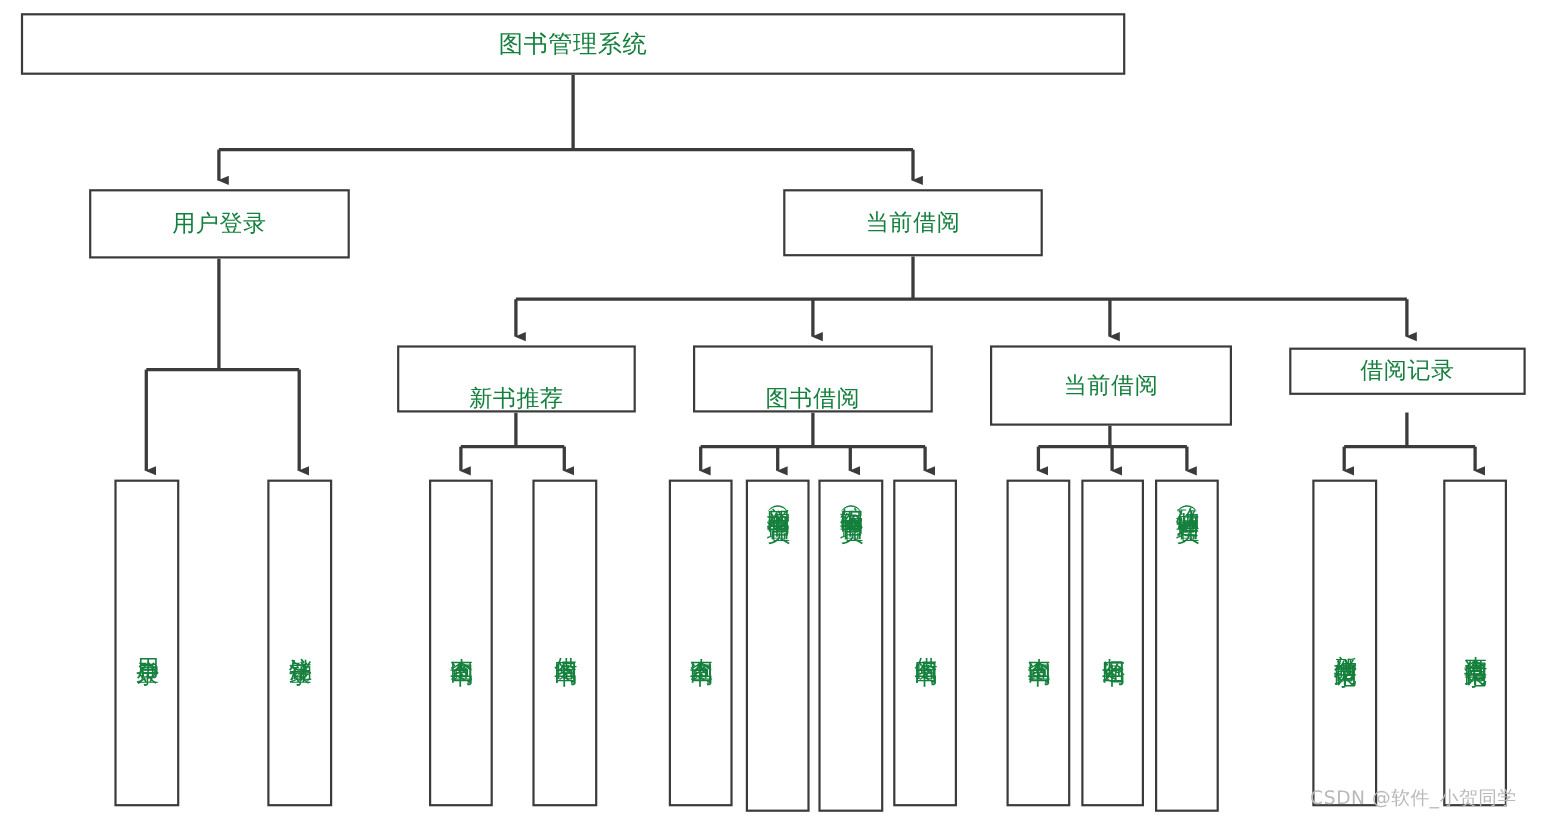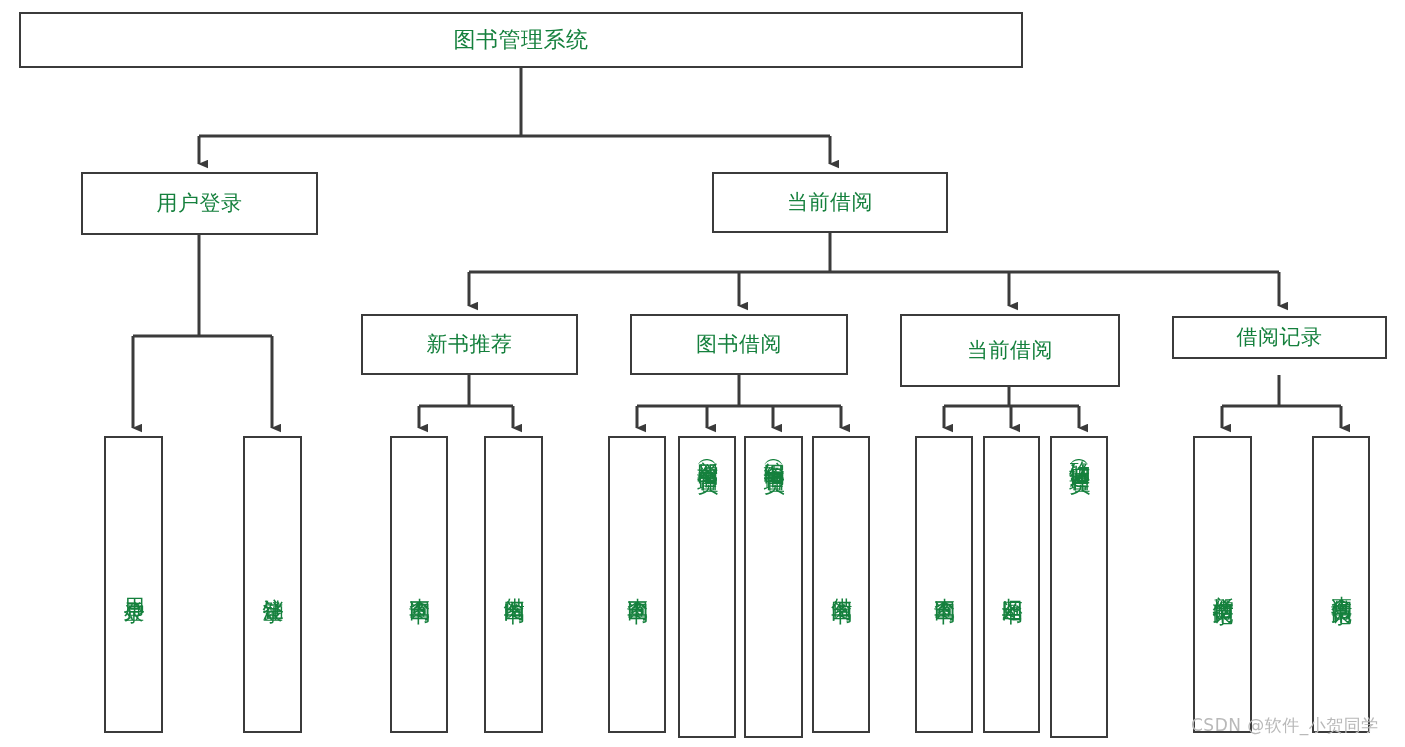--- a/index.html
+++ b/index.html
@@ -136,24 +136,24 @@
     <span class="node-label">图书管理系统</span>
   </div>
 
   <div class="node-box node-h" style="left:81px; top:172px; width:237px; height:63px;">
     <span class="node-label">用户登录</span>
   </div>
   <div class="node-box node-h" style="left:712px; top:172px; width:236px; height:61px;">
     <span class="node-label">当前借阅</span>
   </div>
 
-  <div class="node-box node-h" style="left:361px; top:314px; width:217px; height:61px;">
+  <div class="node-box node-h" style="left:361px; top:314px; width:217px; height:61px;align-items:flex-end;">
     <span class="node-label">新书推荐</span>
   </div>
-  <div class="node-box node-h" style="left:630px; top:314px; width:218px; height:61px;">
+  <div class="node-box node-h" style="left:630px; top:314px; width:218px; height:61px;align-items:flex-end;">
     <span class="node-label">图书借阅</span>
   </div>
   <div class="node-box node-h" style="left:900px; top:314px; width:220px; height:73px;">
     <span class="node-label">当前借阅</span>
   </div>
   <div class="node-box node-h" style="left:1172px; top:316px; width:215px; height:43px;">
     <span class="node-label">借阅记录</span>
   </div>
 
   <div class="node-box node-v leaf-centered" style="left:104px; top:436px; width:59px; height:297px;">

